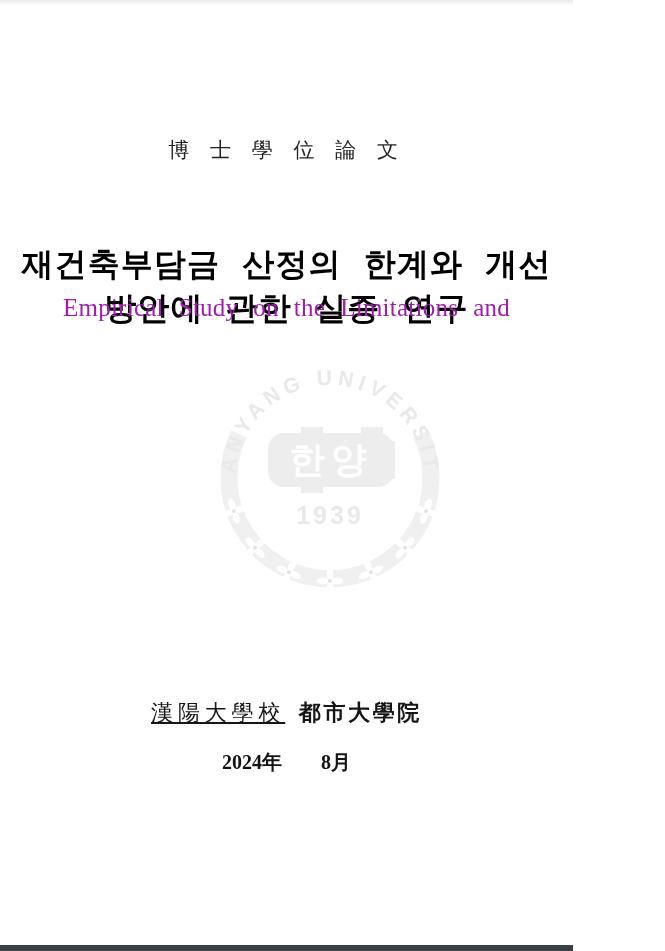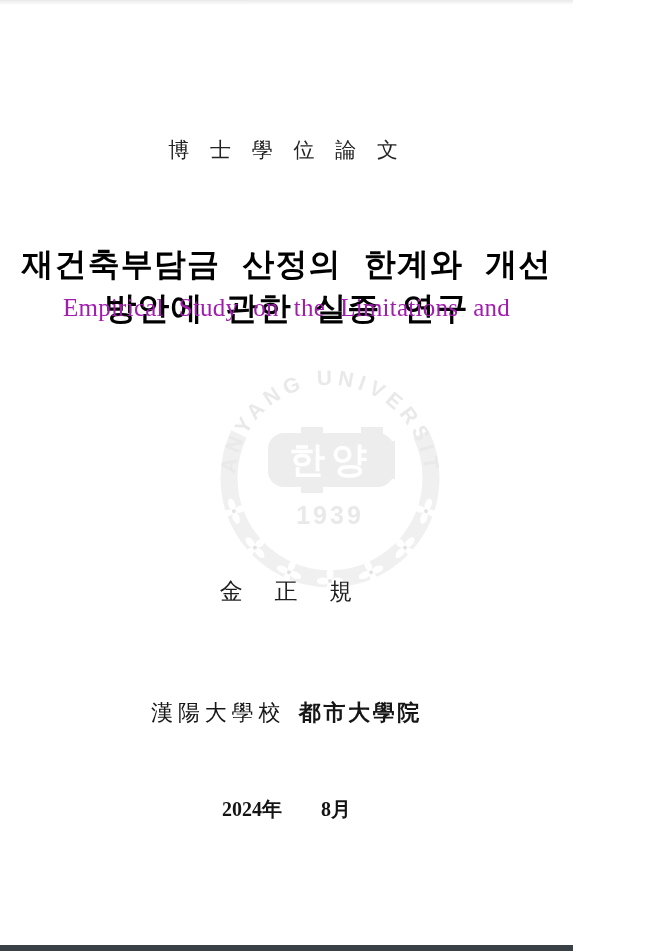--- a/index.html
+++ b/index.html
@@ -49,28 +49,28 @@
     text-align: center;
   }
   .author {
     top: 576px;
     font-size: 23px;
     word-spacing: 1.05em;
     letter-spacing: 0.04em;
     color: #1e1e1e;
   }
   .affiliation { top: 698px; font-size: 22px; color: #161616; }
-  .affiliation .univ { letter-spacing: 0.22em; }
+  .affiliation .univ { letter-spacing: 0.22em; text-decoration: underline; }
   .affiliation .school {
     font-family: "Liberation Sans", "DejaVu Sans", sans-serif;
     font-weight: bold;
     letter-spacing: 0.12em;
     margin-left: 8px;
   }
-  .date-line { top: 796px; font-size: 20px; font-weight: 600; color: #141414; }
+  .date-line { top: 749px; font-size: 20px; font-weight: 600; color: #141414; }
   .date-line .month { margin-left: 34px; }
 
   .seal { position: absolute; left: 209px; top: 359px; width: 242px; height: 242px; }
   .seal text { font-family: "Liberation Sans", "DejaVu Sans", sans-serif; }
 </style>
 </head>
 <body>
 
 <div class="page">
 
@@ -117,21 +117,20 @@
       <rect x="92" y="68" width="22" height="10" fill="#ededed"></rect>
       <rect x="152" y="68" width="22" height="10" fill="#ededed"></rect>
       <rect x="92" y="124" width="22" height="10" fill="#ededed"></rect>
       <rect x="170" y="82" width="16" height="38" fill="#ededed"></rect>
       <text x="122" y="113" text-anchor="middle" font-size="36" font-weight="bold" fill="#ffffff" letter-spacing="6">한양</text>
     </g>
 
     <text x="121" y="165" text-anchor="middle" font-size="25" font-weight="bold" fill="#e9e9e9" letter-spacing="3">1939</text>
   </svg>
 
-  <div class="centered author">金 正 規</div>
 
   <div class="centered affiliation">
     <span class="univ">漢陽大學校</span>
     <span class="school">都市大學院</span>
   </div>
 
   <div class="centered date-line">
     <span class="year">2024年</span>
     <span class="month">8月</span>
   </div>

